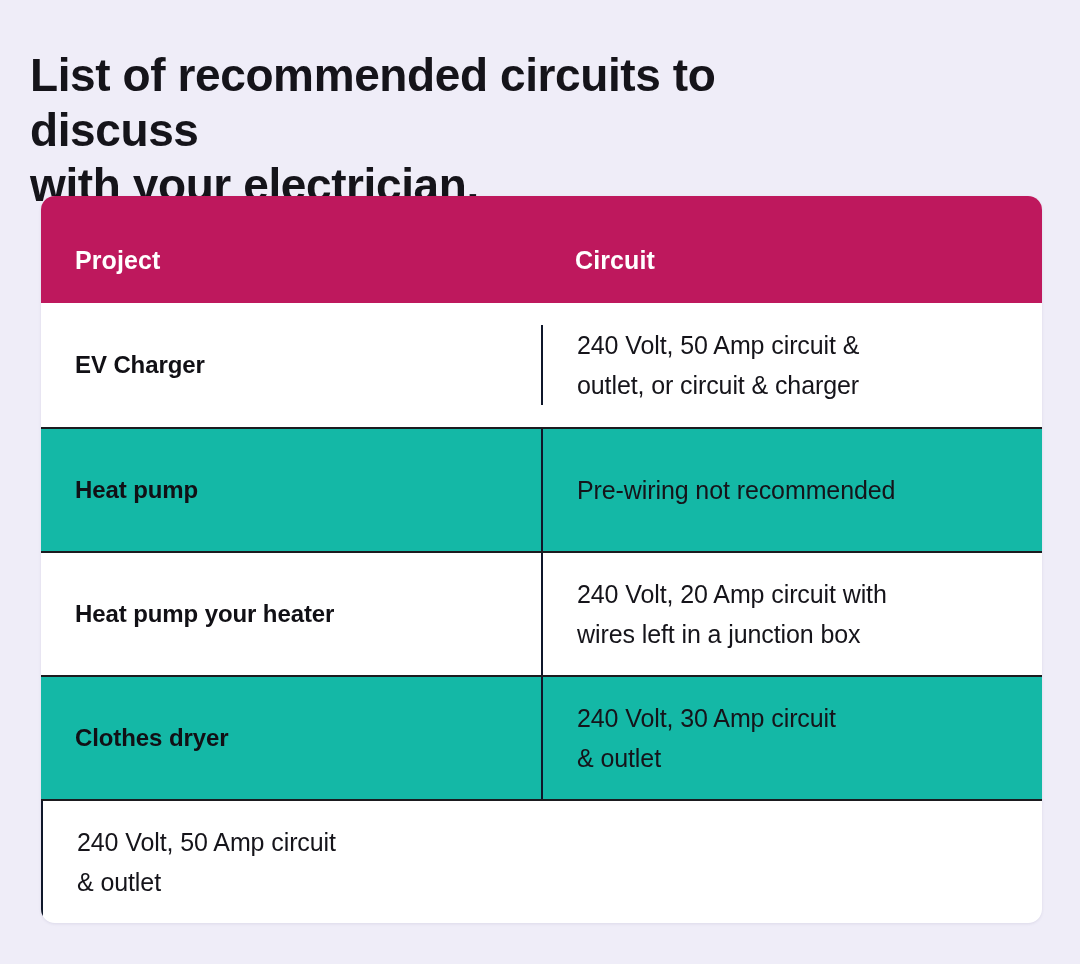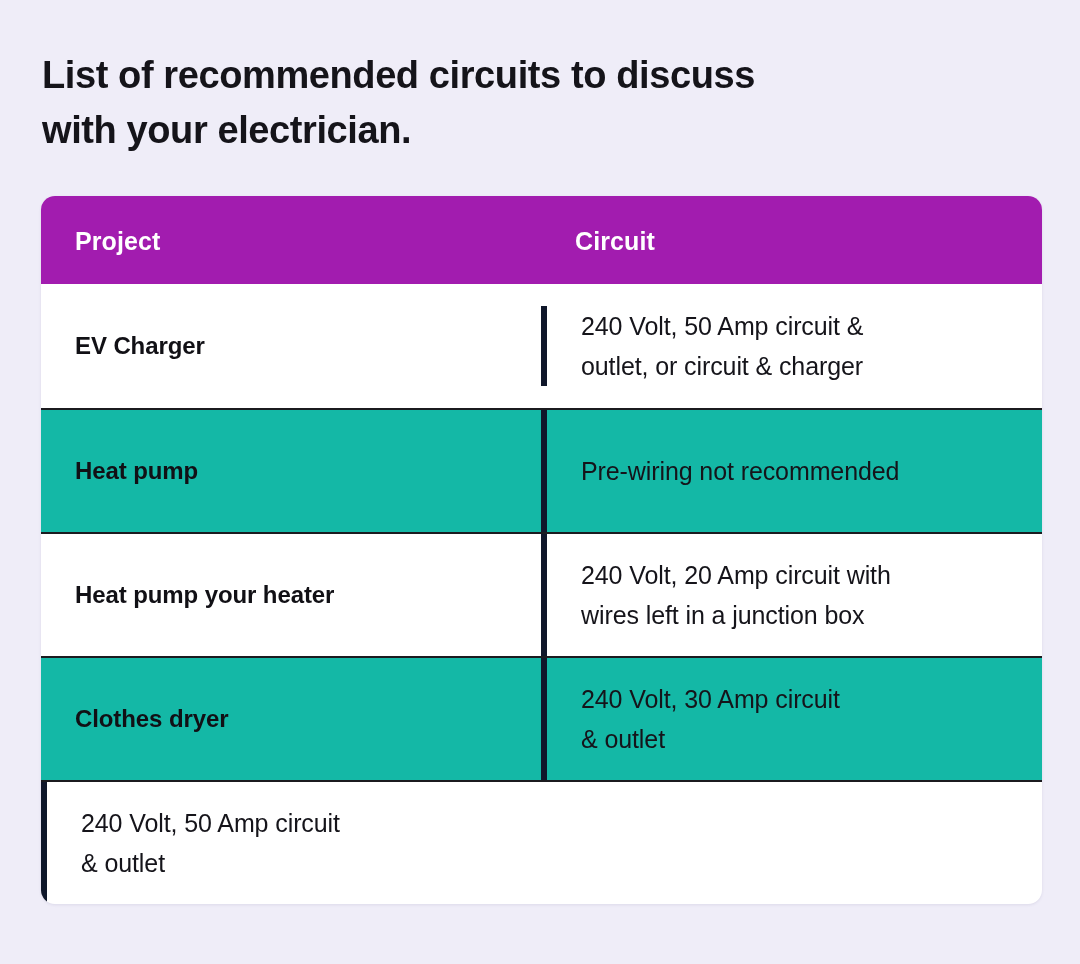--- a/index.html
+++ b/index.html
@@ -15,44 +15,44 @@
     overflow: hidden;
   }
   .page {
     position: relative;
     width: 1080px;
     height: 964px;
     box-sizing: border-box;
   }
   .page-title {
     position: absolute;
-    left: 42px;
+    left: 30px;
     top: 48px;
     width: 820px;
-    font-size: 38px;
+    font-size: 46px;
     line-height: 55px;
     font-weight: 700;
     letter-spacing: -0.4px;
     color: #15141a;
     white-space: pre-line;
   }
   .table-card {
     position: absolute;
     left: 41px;
     top: 196px;
     width: 1001px;
     border-radius: 14px;
     overflow: hidden;
     background: #ffffff;
     box-shadow: 0 1px 3px rgba(60,50,110,0.10);
   }
   .thead {
     display: flex;
-    background: #a21caf;
-    height: 88px;
+    background: #be185d;
+    height: 107px;
     align-items: flex-end;
   }
   .thead .th {
     box-sizing: border-box;
     font-size: 25px;
     font-weight: 700;
     color: #ffffff;
     letter-spacing: 0.1px;
     padding-bottom: 28px;
   }
@@ -97,21 +97,21 @@
     padding-left: 34px;
     font-size: 24px;
     font-weight: 700;
     color: #111015;
     letter-spacing: -0.1px;
   }
   .cell-circuit {
     flex: 1 1 auto;
     padding-left: 34px;
     padding-right: 20px;
-    border-left: 6px solid #0f172a;
+    border-left: 2px solid #0f172a;
     font-size: 25px;
     font-weight: 400;
     line-height: 40px;
     color: #15141a;
     letter-spacing: -0.1px;
     white-space: pre-line;
   }
 </style>
 </head>
 <body>

